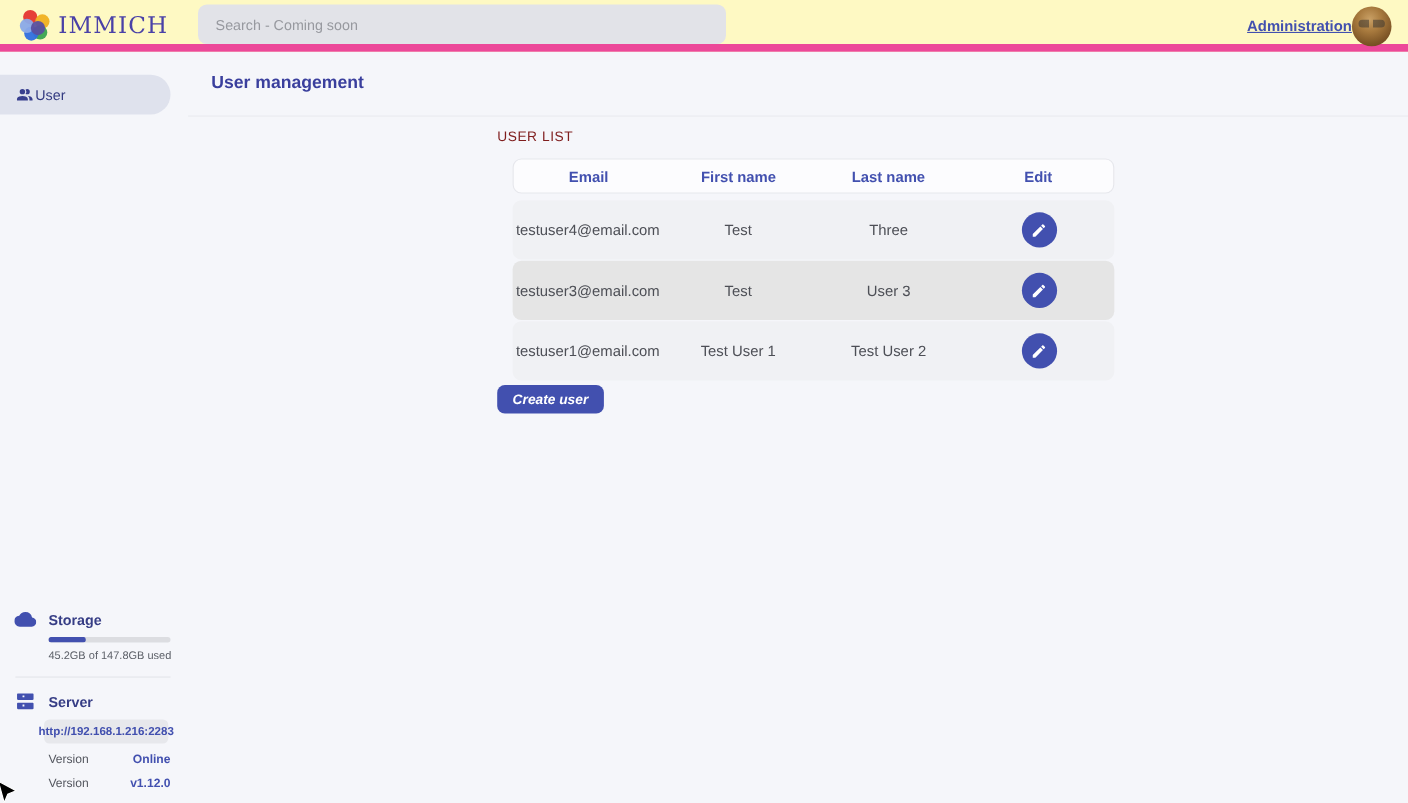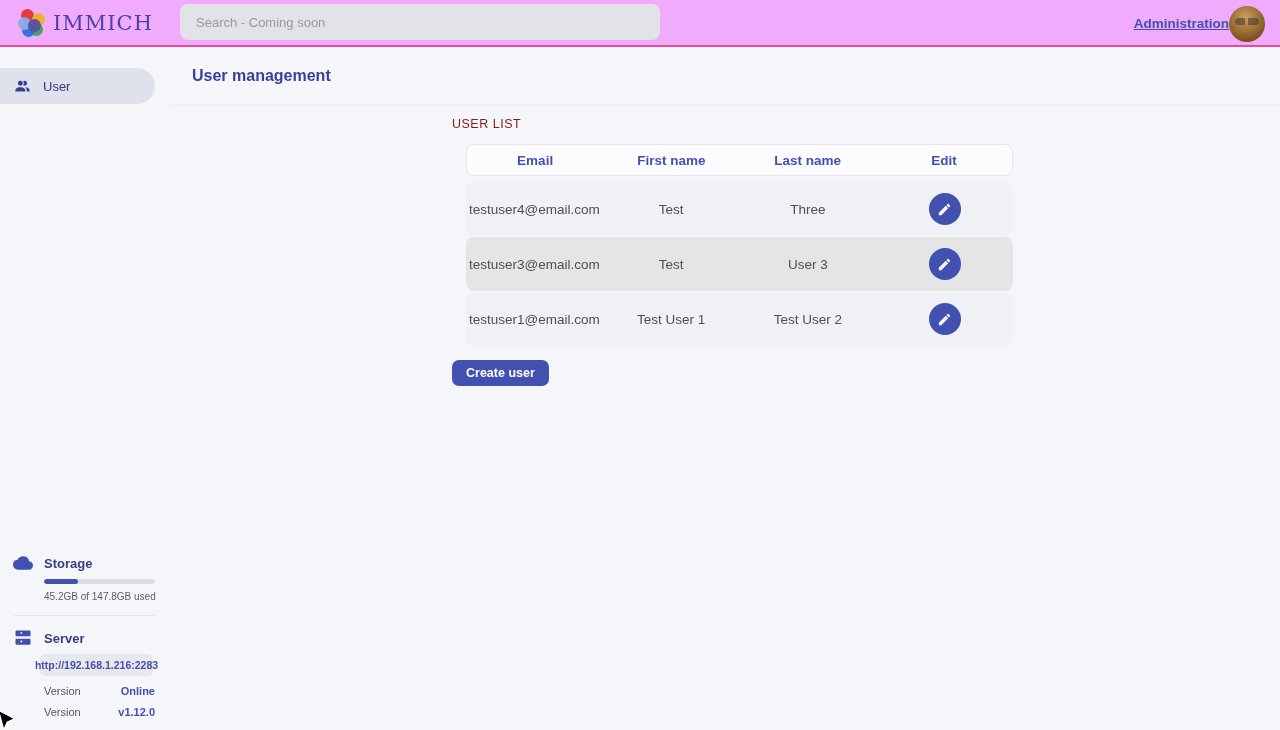--- a/index.html
+++ b/index.html
@@ -7,21 +7,21 @@
   body {
     font-family:"Liberation Sans", sans-serif;
     background:#f5f6fa;
     position:relative;
     color:#4d4f56;
   }
 
   
   .topbar {
     position:absolute; top:0; left:0; width:1280px; height:47px;
-    background:#f0abfc; border-bottom:2px solid #ec4899;
+    background:#fef9c3; border-bottom:7px solid #ec4899;
     z-index:5;
   }
   .brand { position:absolute; left:18px; top:7px; height:32px; display:flex; align-items:center; gap:7px; }
   .logo-flower { position:relative; width:28px; height:28px; }
   .logo-flower span { position:absolute; width:13px; height:13px; border-radius:50%; opacity:.95; }
   .petal-red    { background:#e5352f; left:3px;  top:0; }
   .petal-yellow { background:#f0b021; right:1px; top:4px; }
   .petal-green  { background:#3aa351; right:3px; bottom:1px; }
   .petal-blue   { background:#2f6ee0; left:4px;  bottom:0; }
   .petal-cyan   { background:#8aa9e8; left:0;    top:8px; }
@@ -55,21 +55,21 @@
   .sidebar { position:relative; width:171px; height:683px; flex:none; }
   .main { position:relative; flex:1; height:683px; }
 
   
   .nav-item {
     position:absolute; top:21px; left:0; width:155px; height:36px;
     background:#dfe2ed; border-radius:0 18px 18px 0;
     display:flex; align-items:center; cursor:pointer;
   }
   .nav-item .nav-icon { margin-left:14px; width:17px; height:17px; color:#383f8e; }
-  .nav-item .nav-label { margin-left:12px; font-size:13px; font-weight:500; color:#333a80; }
+  .nav-item .nav-label { margin-left:1px; font-size:13px; font-weight:500; color:#333a80; }
 
   
   .side-bottom { position:absolute; left:0; bottom:0; width:171px; padding-bottom:12px; }
   .widget-head { position:relative; height:20px; margin-bottom:6px; }
   .widget-head .w-icon { position:absolute; left:13px; top:0; width:20px; height:20px; color:#4250af; }
   .widget-head .w-title { position:absolute; left:44px; top:3px; font-size:13px; font-weight:bold; color:#363d85; }
   .progress-track {
     margin-left:44px; width:111px; height:5px; border-radius:3px; background:#dcdde1;
     overflow:hidden; cursor:default;
   }
@@ -106,23 +106,23 @@
   .trow.even { background:#e5e5e5; }
   .td { text-align:center; font-size:13.5px; color:#4d4f56; }
   .td-edit { display:flex; justify-content:center; }
   .edit-btn {
     width:32px; height:32px; border-radius:50%; border:none; background:#4250af;
     display:flex; align-items:center; justify-content:center; cursor:pointer;
   }
   .edit-btn svg { width:15px; height:15px; color:#fff; }
 
   .create-btn {
-    margin-top:13px; height:26px; padding:0 14px; border:none; border-radius:7px;
+    margin-top:3px; height:26px; padding:0 14px; border:none; border-radius:7px;
     background:#4250af; color:#ffffff; font-size:12.5px; font-weight:600;
-    font-family:"Liberation Sans", sans-serif; cursor:pointer;
+    font-family:"Liberation Sans", sans-serif; cursor:pointer;font-style:italic;
   }
 
   
   .cursor { position:absolute; left:-7px; top:708px; width:26px; height:26px; z-index:20; pointer-events:none; }
 </style>
 </head>
 <body>
 
 <header class="topbar">
   <div class="brand">

